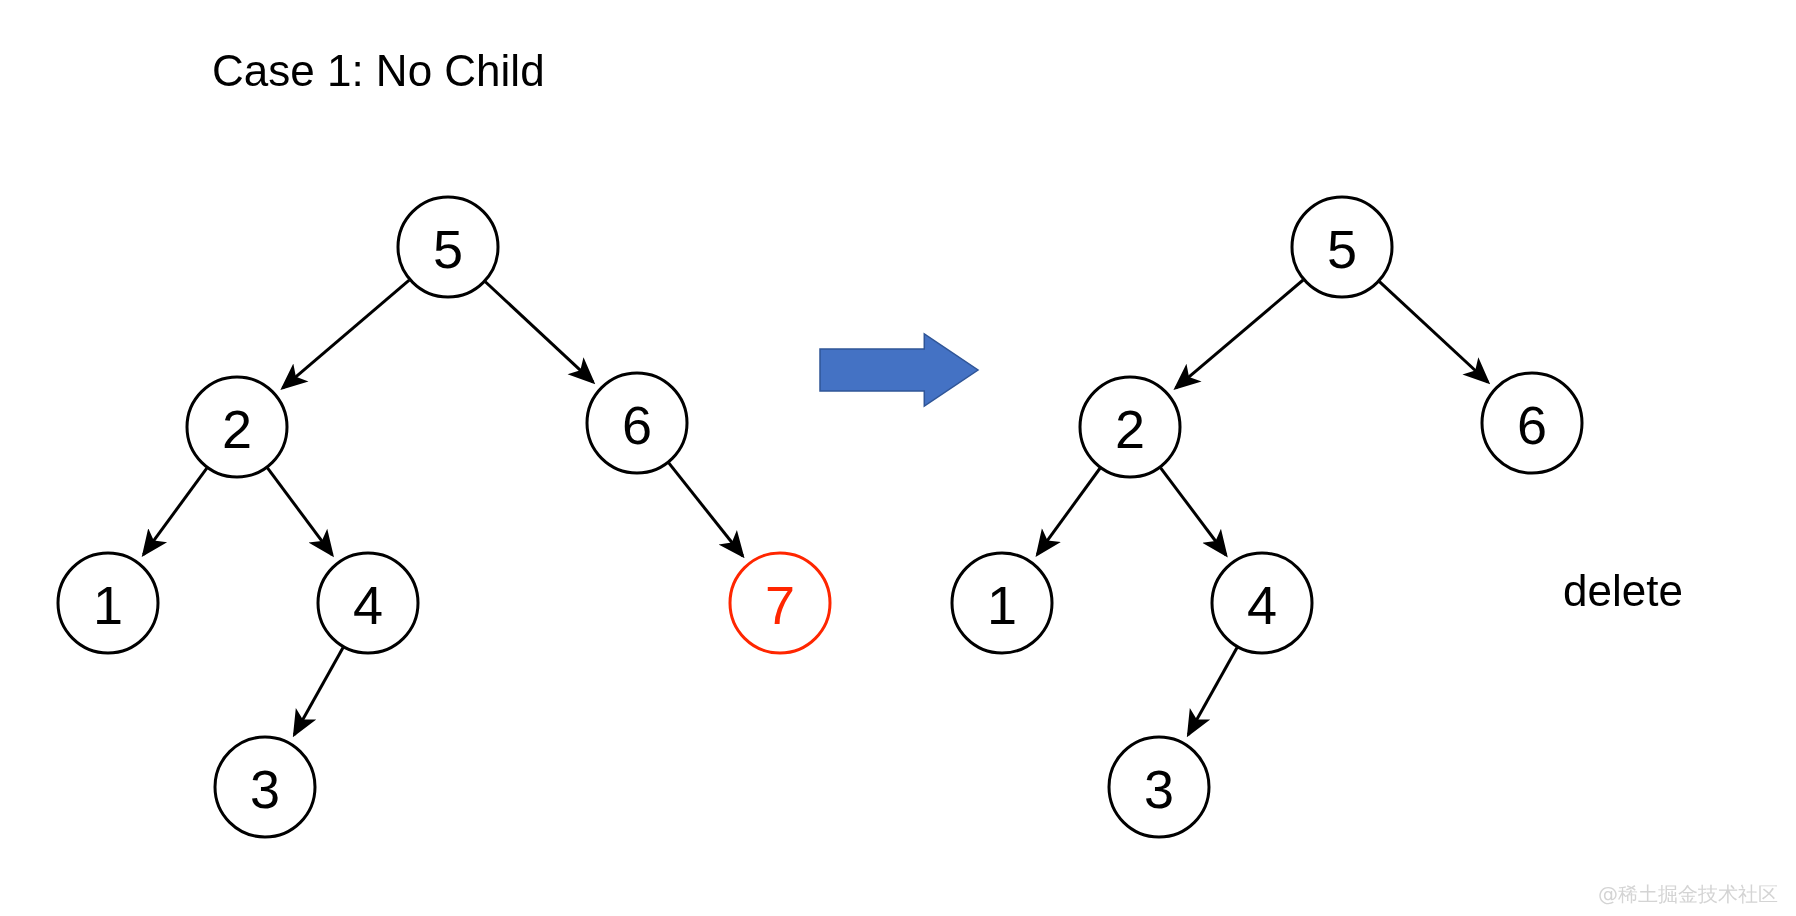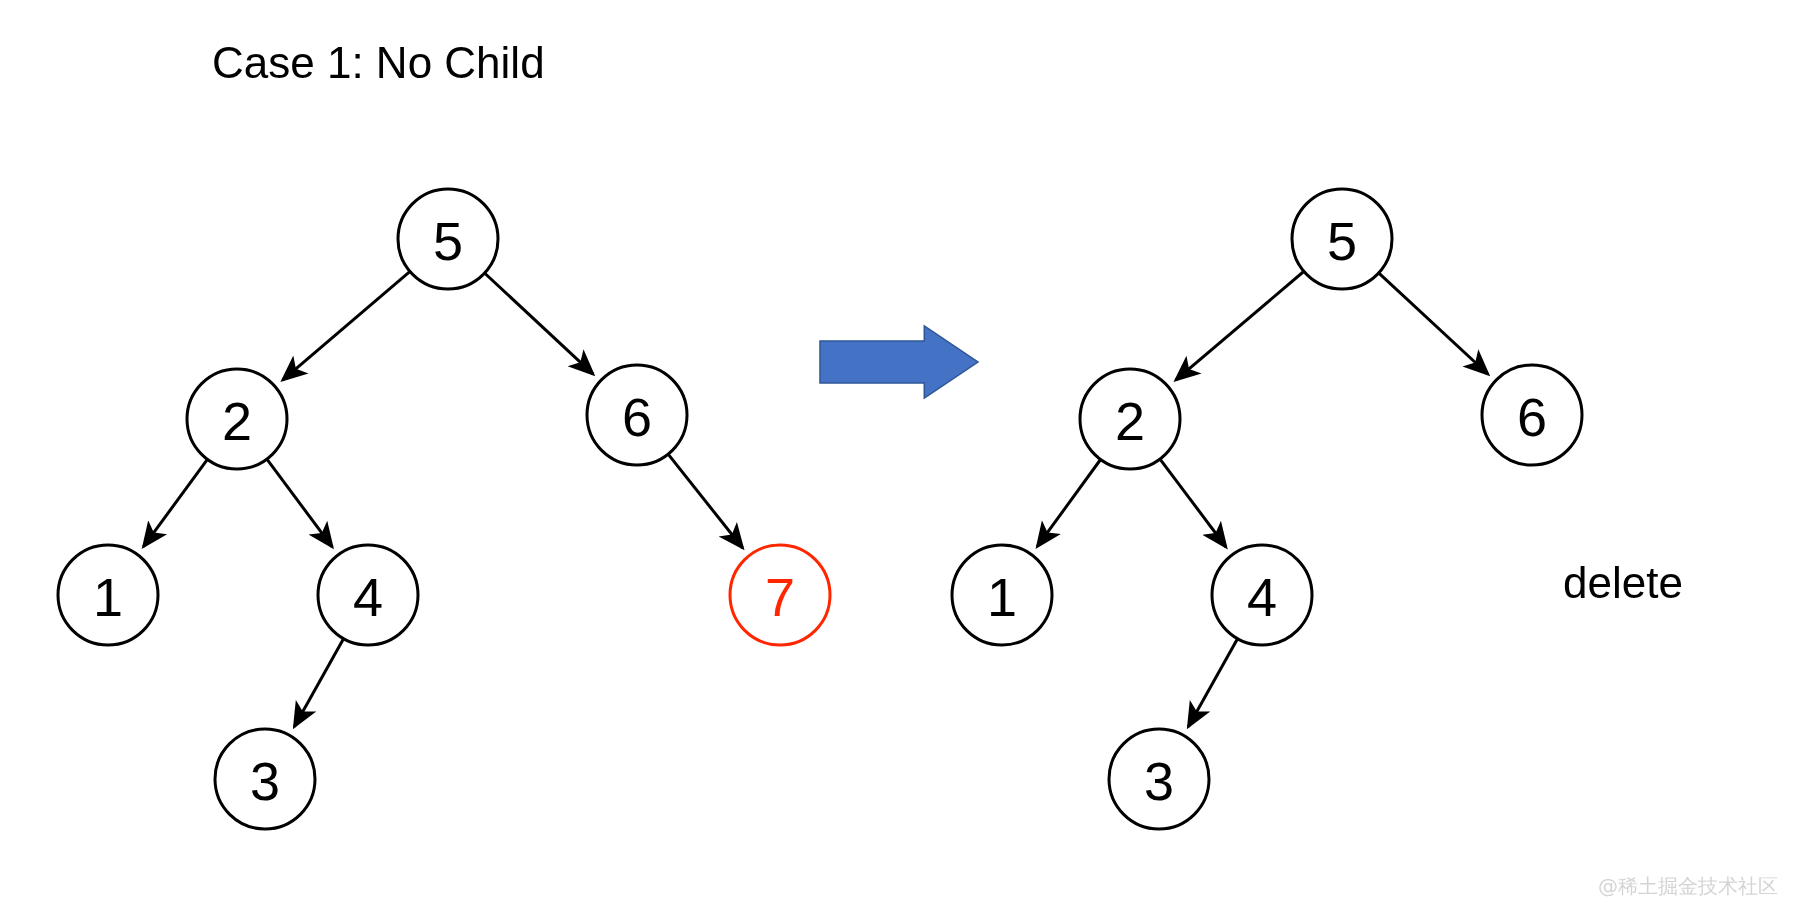--- a/index.html
+++ b/index.html
@@ -10,21 +10,21 @@
   body {
     width: 1796px;
     height: 916px;
     overflow: hidden;
     font-family: "Liberation Sans", sans-serif;
     position: relative;
   }
   #diagram-root {
     position: absolute;
     left: 0;
-    top: 0;
+    top: 8px;
     width: 1796px;
     height: 808px;
   }
   #diagram-svg {
     display: block;
     width: 1796px;
     height: 916px;
   }
   .slide-title {
     font-family: "Liberation Sans", sans-serif;

